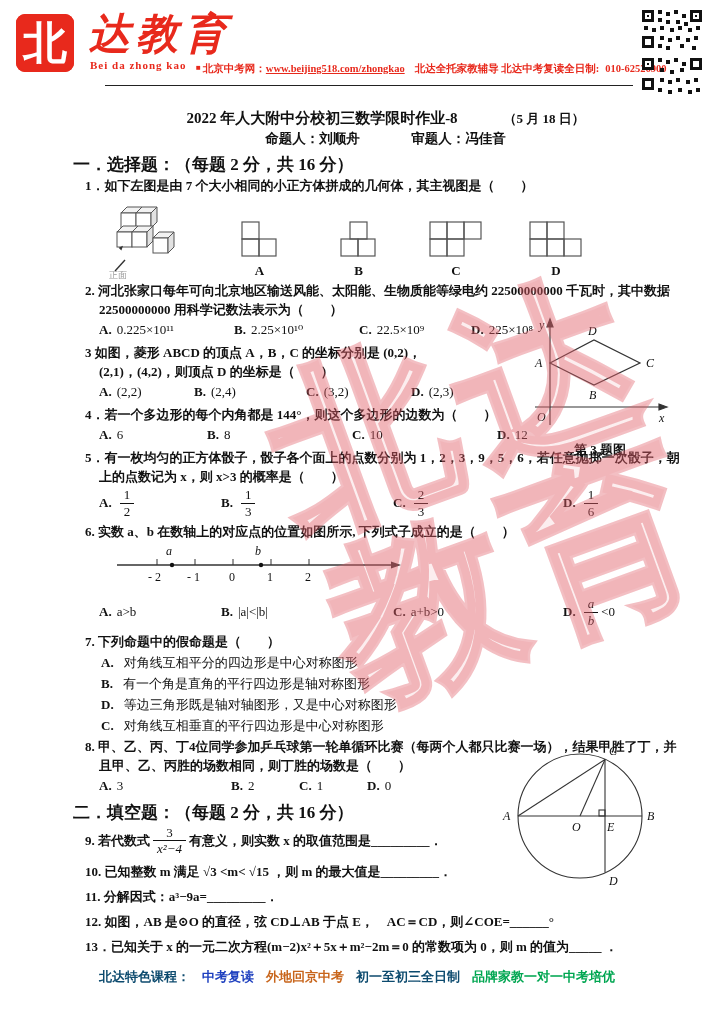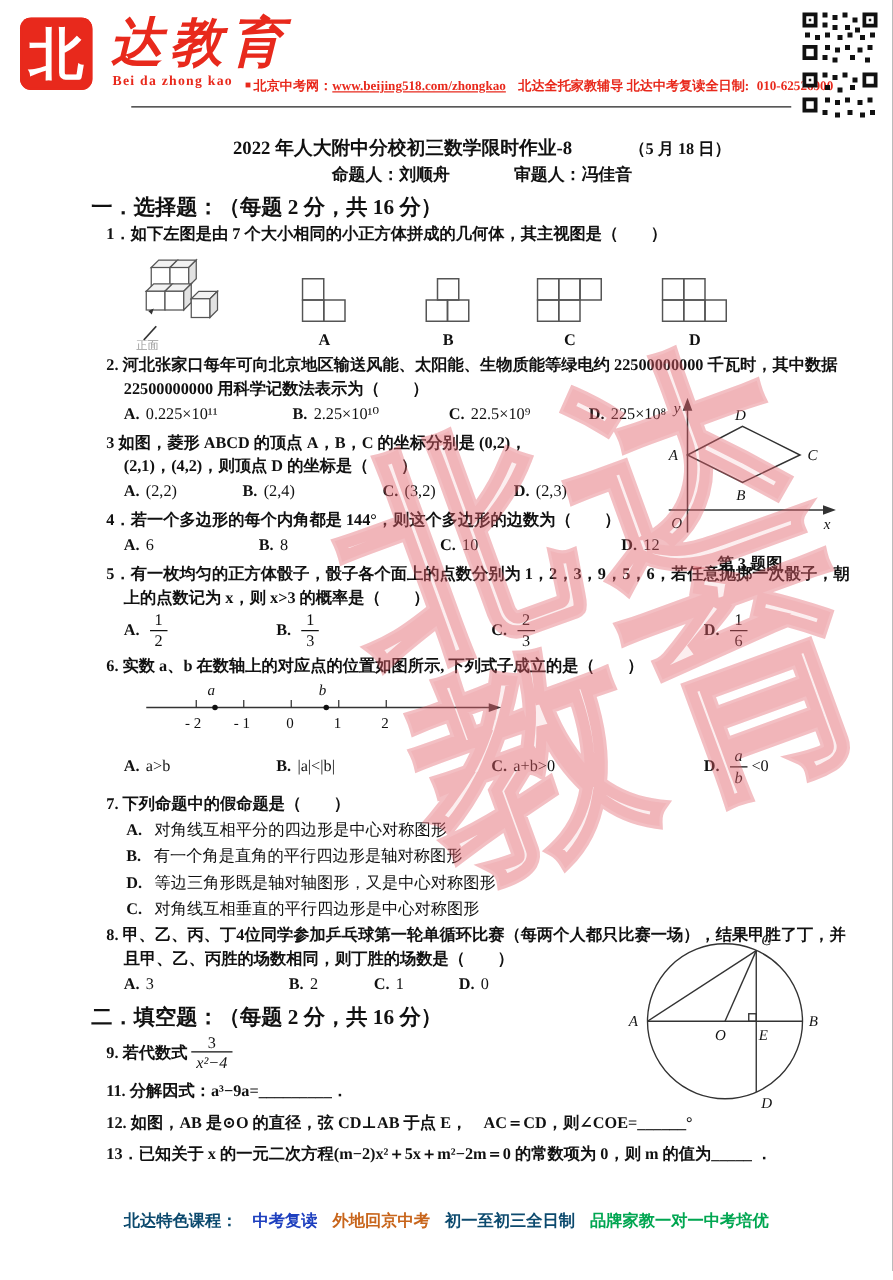--- a/index.html
+++ b/index.html
@@ -446,22 +446,24 @@
     </div>
 
     <div class="sec">二．填空题：（每题 2 分，共 16 分）</div>
 
     <div class="fracrow qt" style="font-weight:bold">
       <span>9. 若代数式</span>
       <span class="frac" style="font-weight:normal">
           <span class="num">3</span>
           <span class="den itl">x²−4</span>
         </span>
-    </div>
-
+      <span>有意义，则实数 x 的取值范围是_________．</span>
+    </div>
+
+    <div class="qt" style="line-height:23px">10. 已知整数 m 满足 √3 &lt;m&lt; √15 ，则 m 的最大值是_________．</div>
     <div class="qt" style="line-height:23px">11. 分解因式：a³−9a=_________．</div>
     <div class="qt" style="line-height:23px">12. 如图，AB 是⊙O 的直径，弦 CD⊥AB 于点 E，　AC＝CD，则∠COE=______°</div>
     <div class="qt" style="line-height:23px">13．已知关于 x 的一元二次方程(m−2)x²＋5x＋m²−2m＝0 的常数项为 0，则 m 的值为_____ ．</div>
 
   </div>
 
   <div class="footer">
     <span class="f-red">北达特色课程：</span><span class="f-blue">中考复读</span><span class="f-orange">外地回京中考</span><span class="f-red">初一至初三全日制</span><span class="f-green">品牌家教一对一中考培优</span>
   </div>
 

